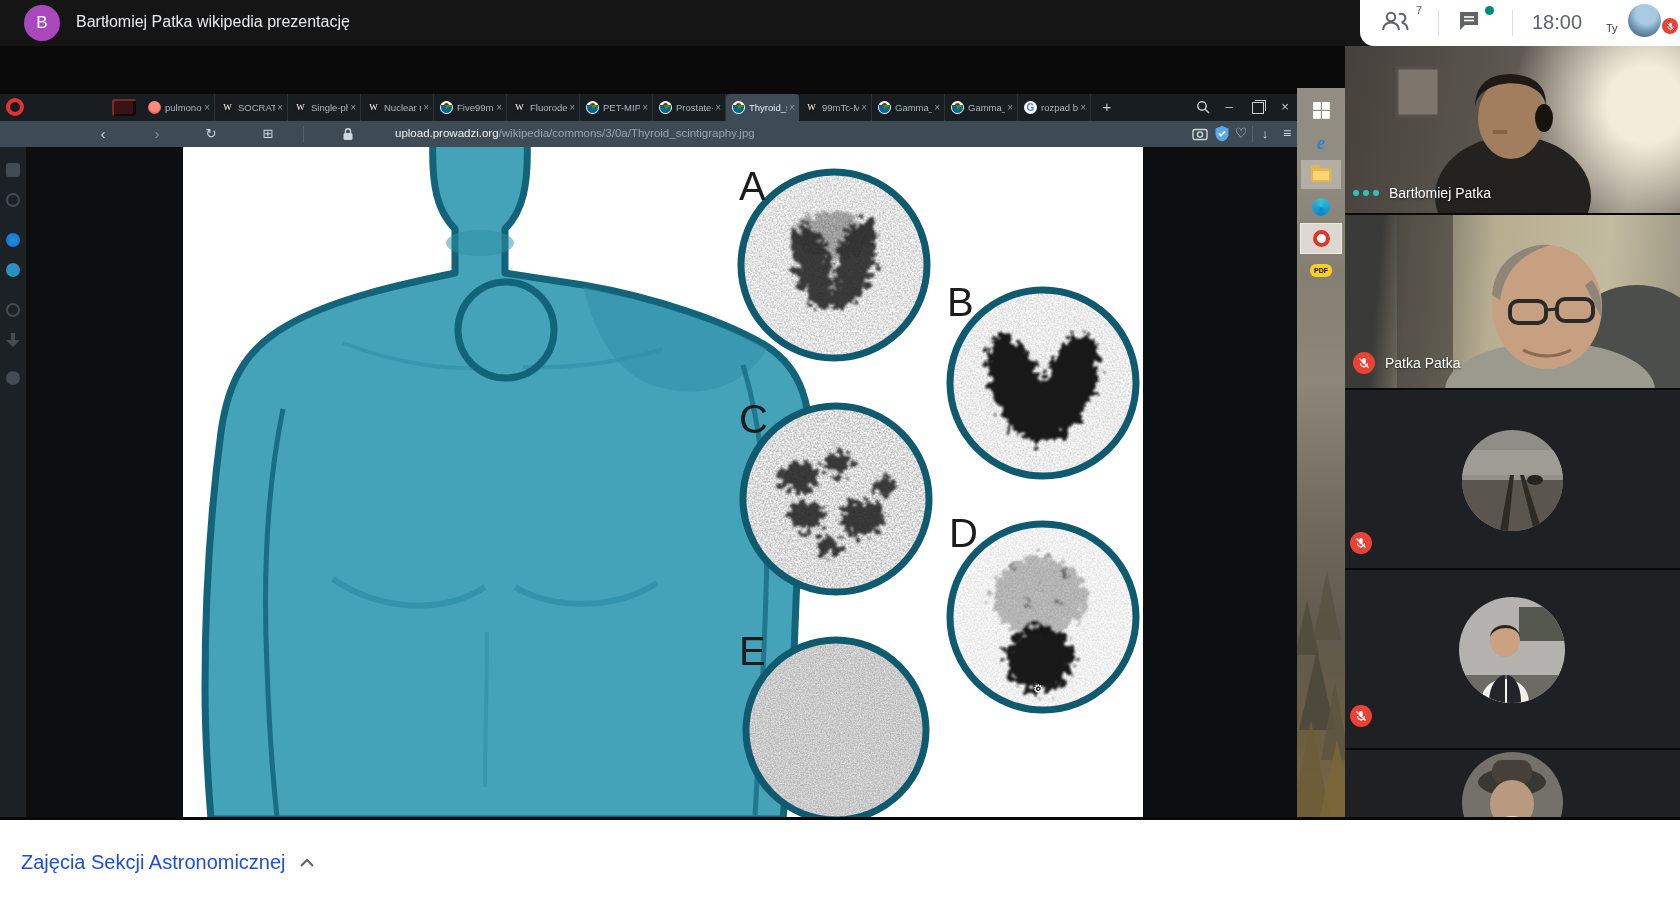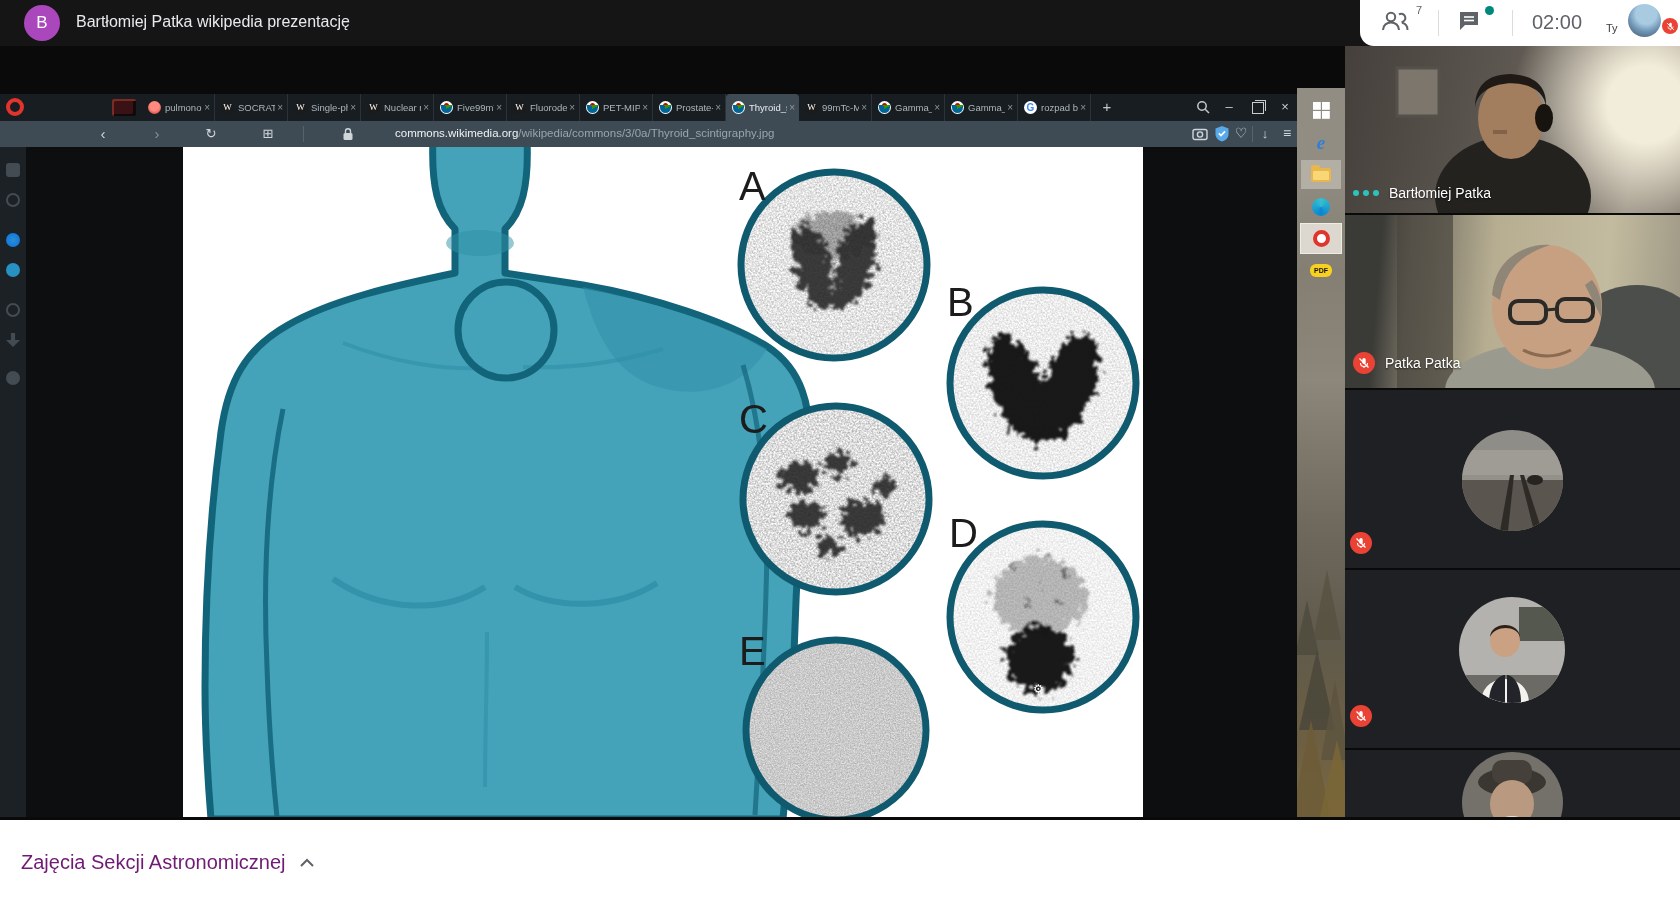--- a/index.html
+++ b/index.html
@@ -101,21 +101,21 @@
      linear-gradient(95deg,#3a3a36 0 10%,#6e6a5e 18%,#b7ae92 40%,#c3bb9f 70%,#8e887a 100%);}
   .tile-dark{background:#1e2023;border-top:2px solid #0a0a0a;}
   .t3{top:342px;height:180px;}
   .t4{top:522px;height:180px;}
   .t5{top:702px;height:72px;}
   .avatar-circle{position:absolute;border-radius:50%;overflow:hidden;}
 
   
   .bottom-bar{position:absolute;left:0;top:820px;width:1680px;height:84px;background:#fff;z-index:40;}
   .meeting-name{position:absolute;left:21px;top:0;height:84px;display:flex;align-items:center;gap:14px;
-                font-size:20px;color:#701a75;cursor:pointer;}
+                font-size:20px;color:#1d4ed8;cursor:pointer;}
   .bb-top-gap{position:absolute;left:0;top:817px;width:1680px;height:3px;background:#0a0a0a;}
 </style>
 </head>
 <body>
 
 <div class="stage">
 
   <header class="meet-header">
     <div class="avatar-b">
       <span>B</span>
@@ -134,21 +134,21 @@
       <div class="vdiv" style="left:78px;"></div>
       <div class="hbtn" style="left:96px;">
         <svg width="26" height="26" viewBox="0 0 26 26">
           <path d="M4 4 h18 v13 h-13 l-5 5 z" fill="#5f6368"></path>
           <line x1="8" y1="9" x2="18" y2="9" stroke="#fff" stroke-width="1.6"></line>
           <line x1="8" y1="12.5" x2="18" y2="12.5" stroke="#fff" stroke-width="1.6"></line>
         </svg>
         <span class="chatdot"></span>
       </div>
       <div class="vdiv" style="left:152px;"></div>
-      <div class="clock">02:00</div>
+      <div class="clock">18:00</div>
       <span class="ty">Ty</span>
       <div class="you-avatar"></div>
       <div class="mini-muted">
         <svg width="9" height="9" viewBox="0 0 12 12">
           <rect x="4.3" y="1" width="3.4" height="6" rx="1.7" fill="#fff"></rect>
           <path d="M2.5 6 a3.5 3.5 0 0 0 7 0 M6 9.5 v1.5" stroke="#fff" stroke-width="1.1" fill="none"></path>
           <line x1="1.5" y1="1.5" x2="10.5" y2="10.5" stroke="#fff" stroke-width="1.3"></line>
         </svg>
       </div>
     </div>
@@ -246,21 +246,21 @@
         <div class="nav-g" style="left:200px;font-size:13px;">↻</div>
         <div class="nav-g" style="left:257px;font-size:13px;">⊞</div>
         <div class="tsep" style="left:303px;"></div>
         <div class="tool-ico" style="left:342px;top:6px;">
           <svg width="12" height="14" viewBox="0 0 12 14">
             <rect x="1.5" y="6" width="9" height="7" rx="1.5" fill="#cfd6da"></rect>
             <path d="M3.5 6 V4.3 a2.5 2.5 0 0 1 5 0 V6" fill="none" stroke="#cfd6da" stroke-width="1.4"></path>
           </svg>
         </div>
         <div class="url">
-          <span class="host">commons.wikimedia.org</span><span class="path">/wikipedia/commons/3/0a/Thyroid_scintigraphy.jpg</span>
+          <span class="host">upload.prowadzi.org</span><span class="path">/wikipedia/commons/3/0a/Thyroid_scintigraphy.jpg</span>
         </div>
         <div class="tool-ico" style="left:1192px;">
           <svg width="16" height="15" viewBox="0 0 16 15">
             <rect x="1" y="3.5" width="14" height="10" rx="2" fill="none" stroke="#cfd6da" stroke-width="1.4"></rect>
             <circle cx="8" cy="8.5" r="2.6" fill="none" stroke="#cfd6da" stroke-width="1.4"></circle>
           </svg>
         </div>
         <div class="tool-ico" style="left:1214px;top:4px;">
           <svg width="16" height="17" viewBox="0 0 16 17">
             <path d="M8 1 L14.5 3.5 V9 c0 4-3 6.5-6.5 7.5 C4.5 15.5 1.5 13 1.5 9 V3.5 Z" fill="#57a9ea"></path>

